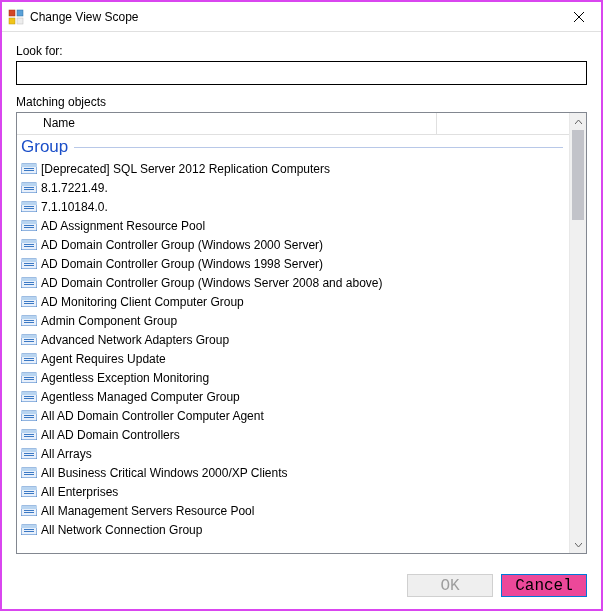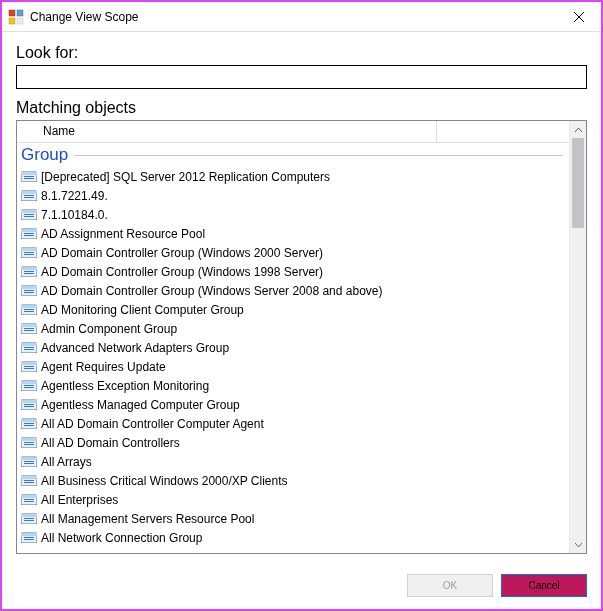--- a/index.html
+++ b/index.html
@@ -33,21 +33,21 @@
     width: 45px; height: 30px;
     display: flex; align-items: center; justify-content: center;
     cursor: pointer;
   }
   .body {
     flex: 1;
     padding: 12px 14px 10px 14px;
     display: flex; flex-direction: column;
     min-height: 0;
   }
-  .label { margin-bottom: 3px; font-size: 16px; }
+  .label { margin-bottom: 3px; font-size: 12px; }
   .search-input {
     width: 100%;
     height: 24px;
     border: 1px solid #000;
     padding: 2px 4px;
     font-family: inherit; font-size: 12px;
     margin-bottom: 10px;
   }
   .list-frame {
     flex: 1;
@@ -138,27 +138,27 @@
   .button-row {
     padding: 10px 14px 12px 0;
     display: flex; justify-content: flex-end;
     gap: 8px;
   }
   .btn {
     min-width: 86px;
     height: 23px;
     border: 1px solid #adadad;
     background: #e1e1e1;
-    font-family: Liberation Sans, sans-serif; font-size: 10px;
+    font-family: Liberation Mono, monospace; font-size: 16px;
     cursor: pointer;
     padding: 0 8px;
   }
   .btn.primary {
     border: 1px solid #0078d7;
-    background: #be185d;
+    background: #ec4899;
   }
   .btn:disabled {
     color: #9e9e9e;
     background: #efefef;
     border-color: #d0d0d0;
     cursor: default;
   }
 </style>
 </head>
 <body>

